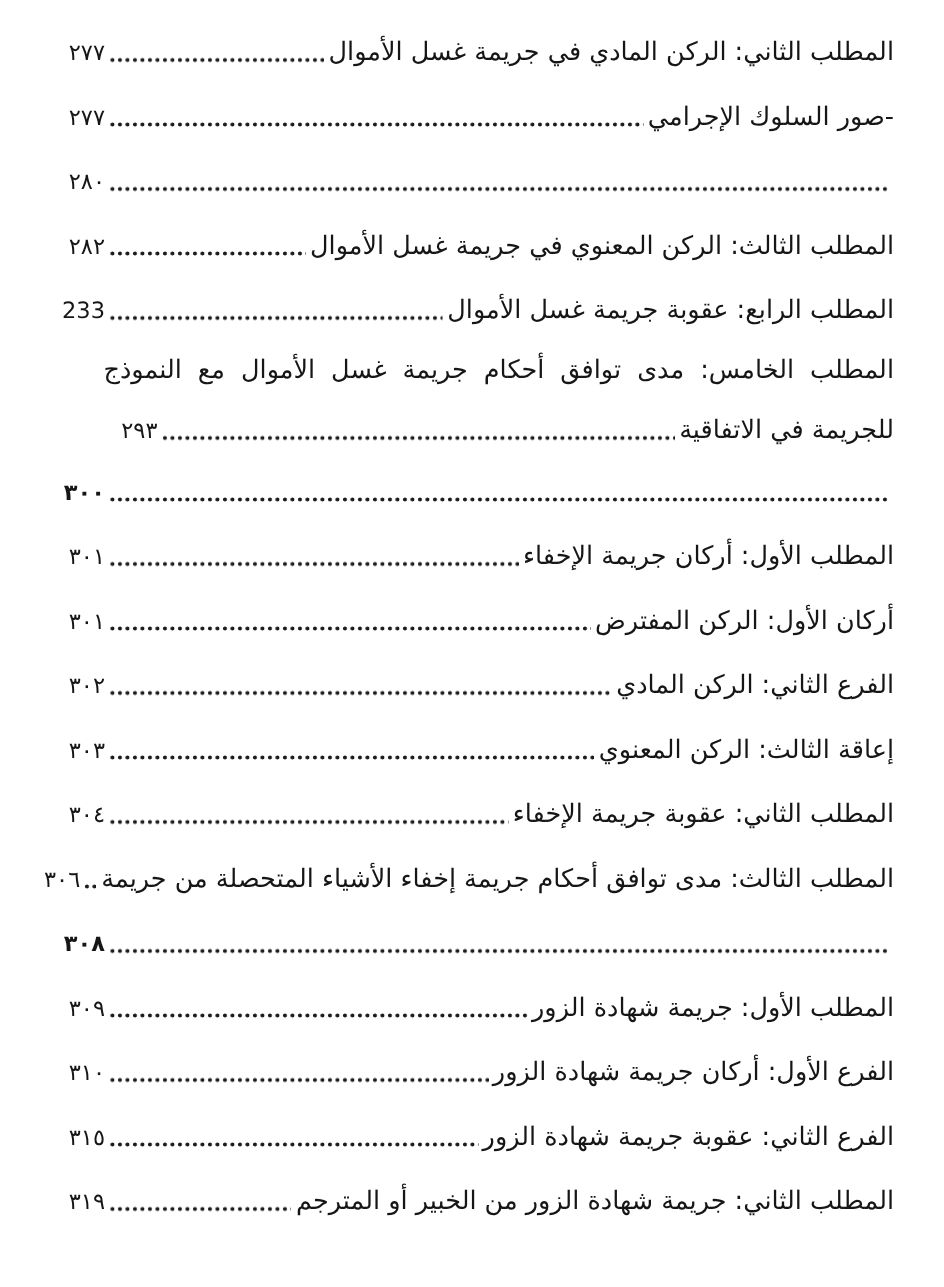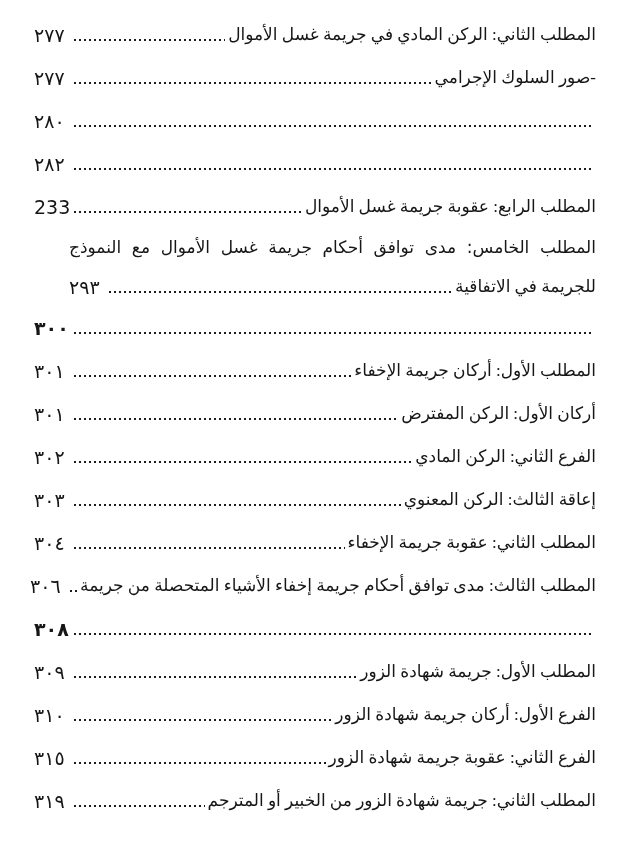--- a/index.html
+++ b/index.html
@@ -26,40 +26,39 @@
     display: flex;
     flex-direction: row;
     align-items: center;
     height: 43px;
     white-space: nowrap;
   }
   .title {
     font-size: 17px;
     letter-spacing: 0;
     flex: 0 0 auto;
-    font-family: Liberation Serif, serif;
   }
   .bold .title, .bold .pnum, .wrapline.bold {
     font-weight: bold;
   }
   .leader {
     flex: 1 1 auto;
     height: 6px;
     align-self: center;
     margin: 10px 3px 0 3px;
     background-image: radial-gradient(circle at 2px 3px, #1c1c1c 1.15px, rgba(0,0,0,0) 1.5px);
     background-size: 5px 6px;
     background-repeat: repeat-x;
     min-width: 8px;
   }
   .pnum {
     flex: 0 0 auto;
     min-width: 36px;
-    font-size: 19px;
-    text-align: left;
+    font-size: 15px;
+    text-align: right;
   }
   .entry-multi {
     height: 78px;
     margin-left: 35px;
   }
   .wrapline {
     height: 39px;
     line-height: 39px;
     font-size: 17px;
     text-align: justify;
@@ -87,20 +86,21 @@
     <span class="leader"></span>
     <span class="pnum">٢٧٧</span>
   </div>
 
   <div class="row">
     <span class="leader"></span>
     <span class="pnum">٢٨٠</span>
   </div>
 
   <div class="row">
+    <span class="title">المطلب الثالث:  الركن المعنوي في جريمة غسل الأموال</span>
     <span class="leader"></span>
     <span class="pnum">٢٨٢</span>
   </div>
 
   <div class="row">
     <span class="title">المطلب الرابع: عقوبة جريمة غسل الأموال</span>
     <span class="leader"></span>
     <span class="pnum">233</span>
   </div>
 

